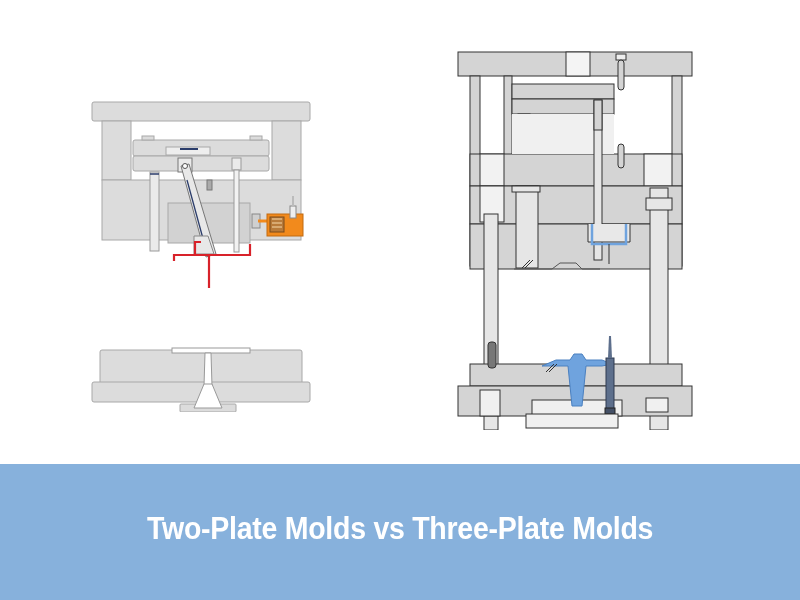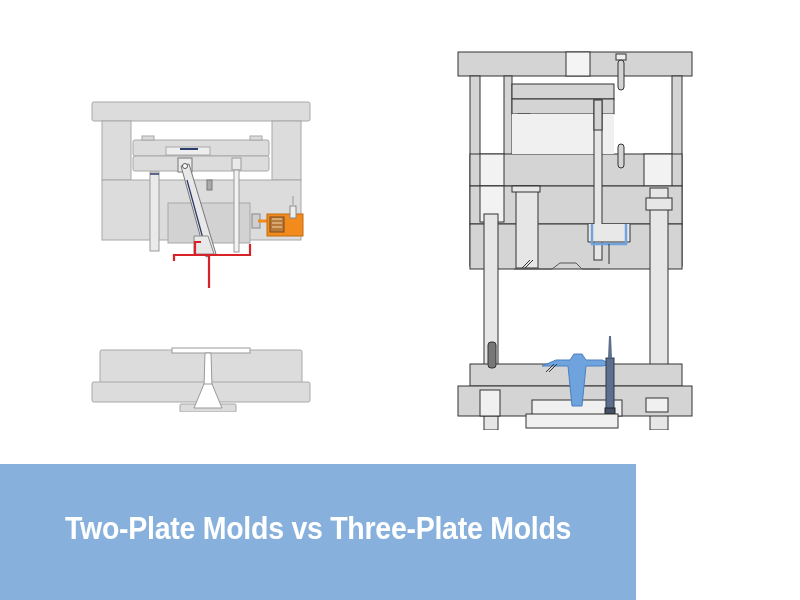--- a/index.html
+++ b/index.html
@@ -6,21 +6,21 @@
   body {
     width: 800px; height: 600px; overflow: hidden;
     background: #ffffff; position: relative;
     font-family: "Liberation Sans", sans-serif;
   }
   .figure-area { position: absolute; left: 0; top: 0; width: 800px; height: 464px; background: #ffffff; }
   .diagram { position: absolute; }
   #two-plate { left: 88px; top: 96px; width: 232px; height: 316px; }
   #three-plate { left: 452px; top: 46px; width: 248px; height: 384px; }
   .banner {
-    position: absolute; left: 0; top: 464px; width: 636px; height: 136px;
+    position: absolute; left: 0; top: 464px; width: 800px; height: 136px;
     display: flex; align-items: center; justify-content: center;
   }
   .banner-title {
     color: #ffffff; font-weight: bold; font-size: 31px;
     letter-spacing: -0.3px; margin-top: -6px;
     transform: scaleX(0.92);
   }
   svg { display: block; }
 </style>
 </head>

